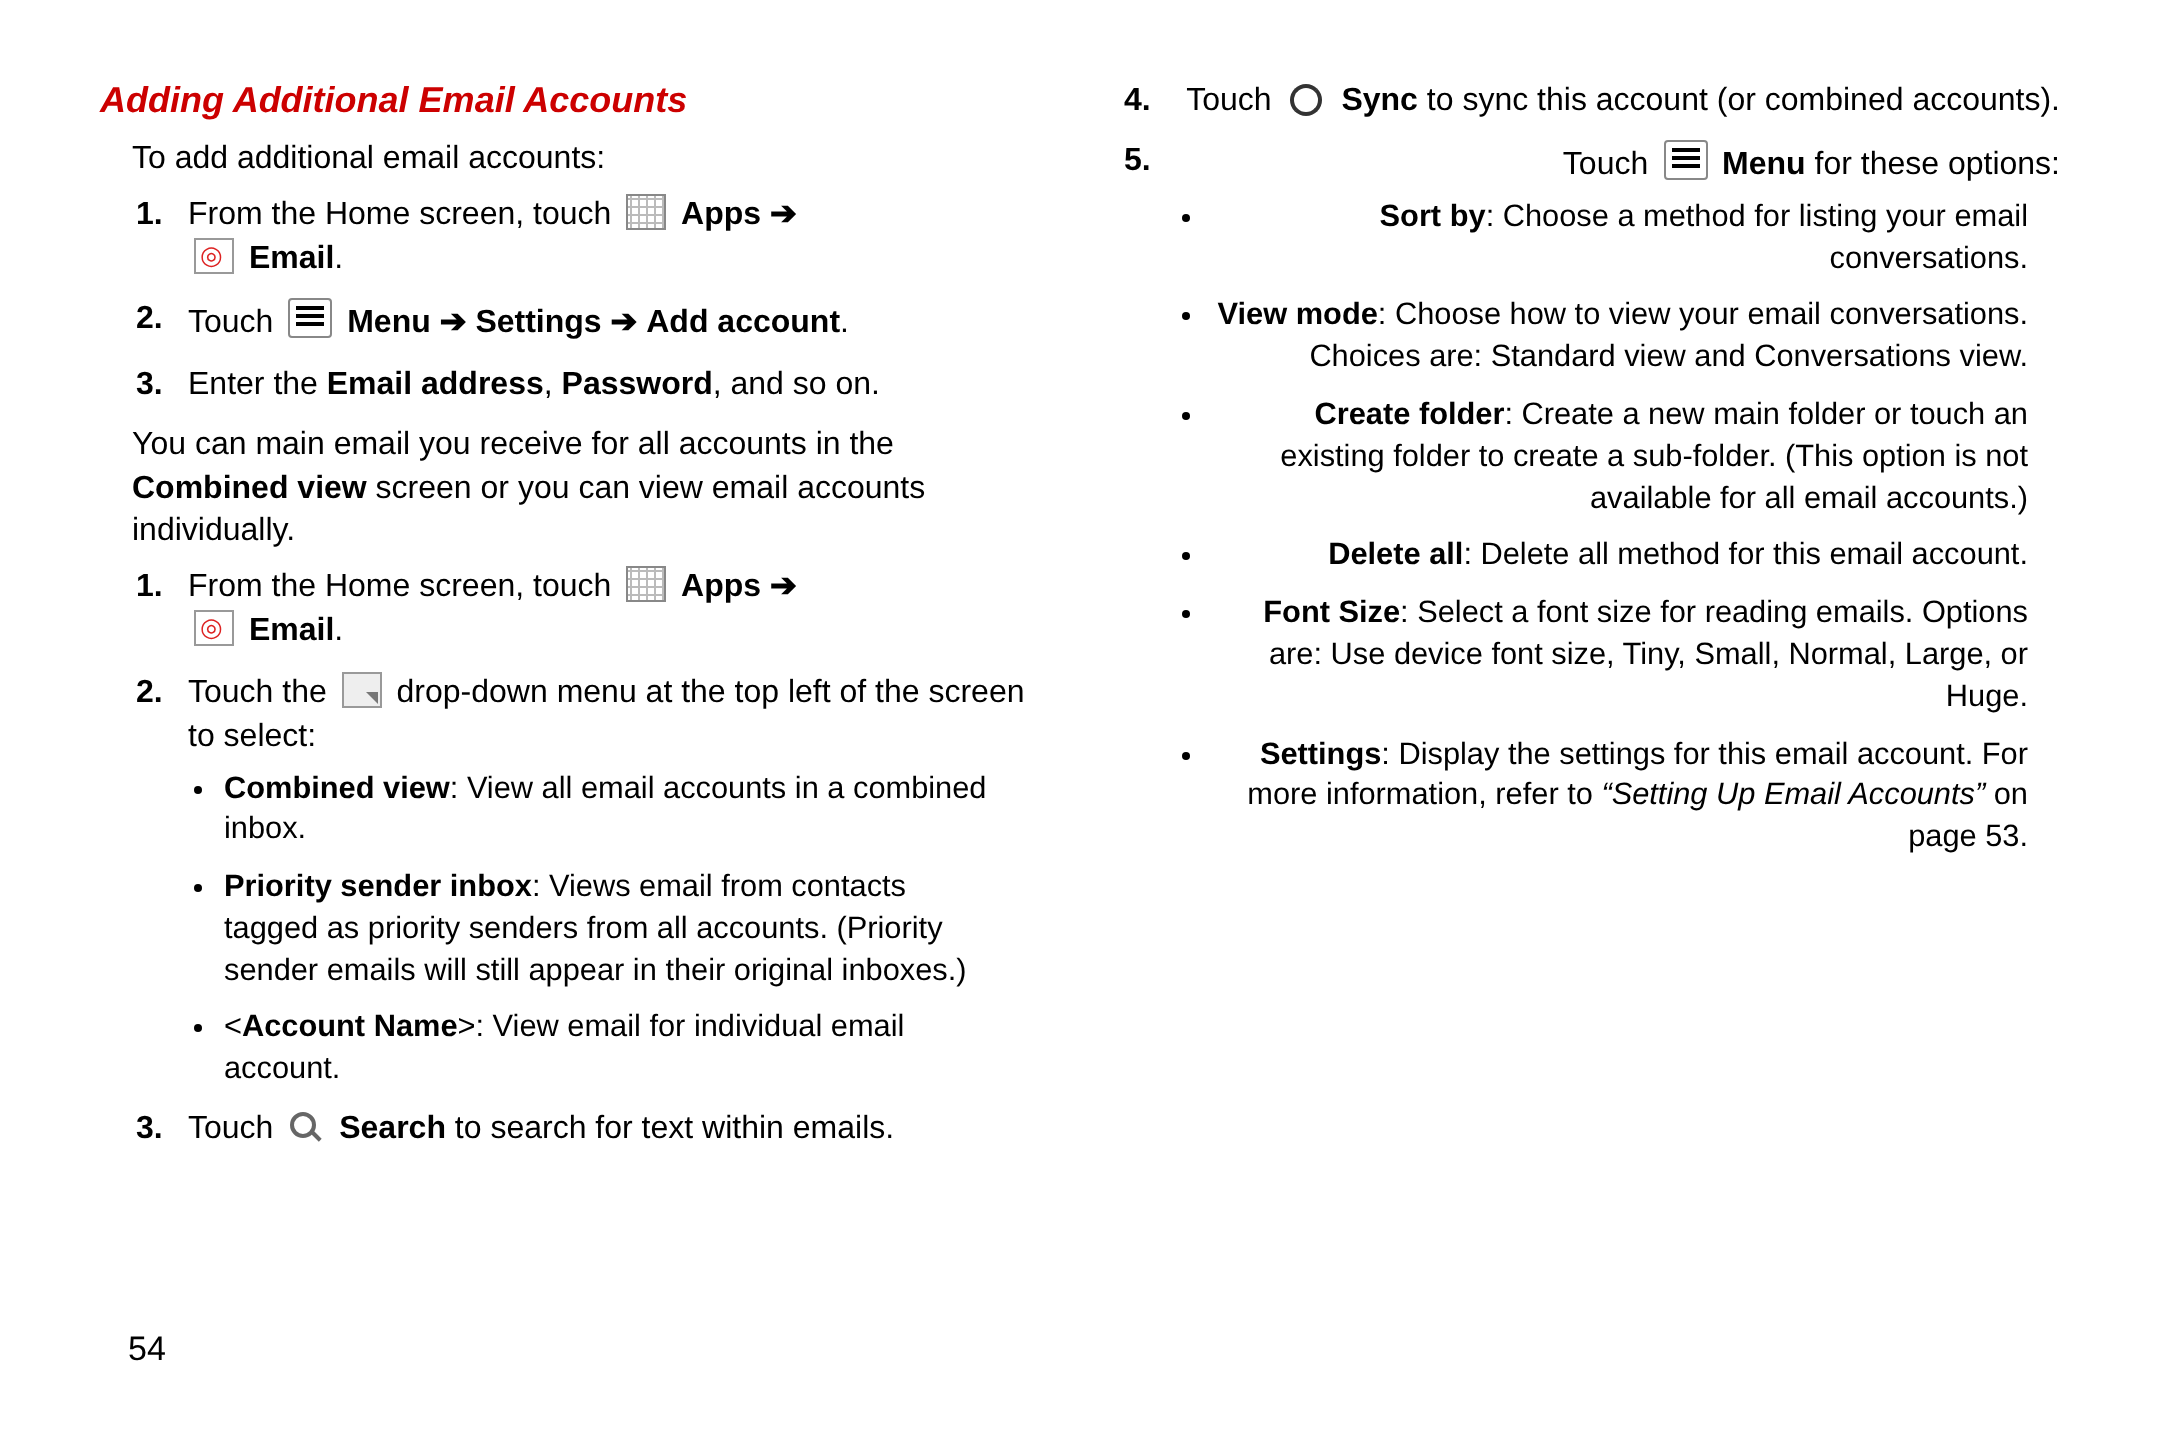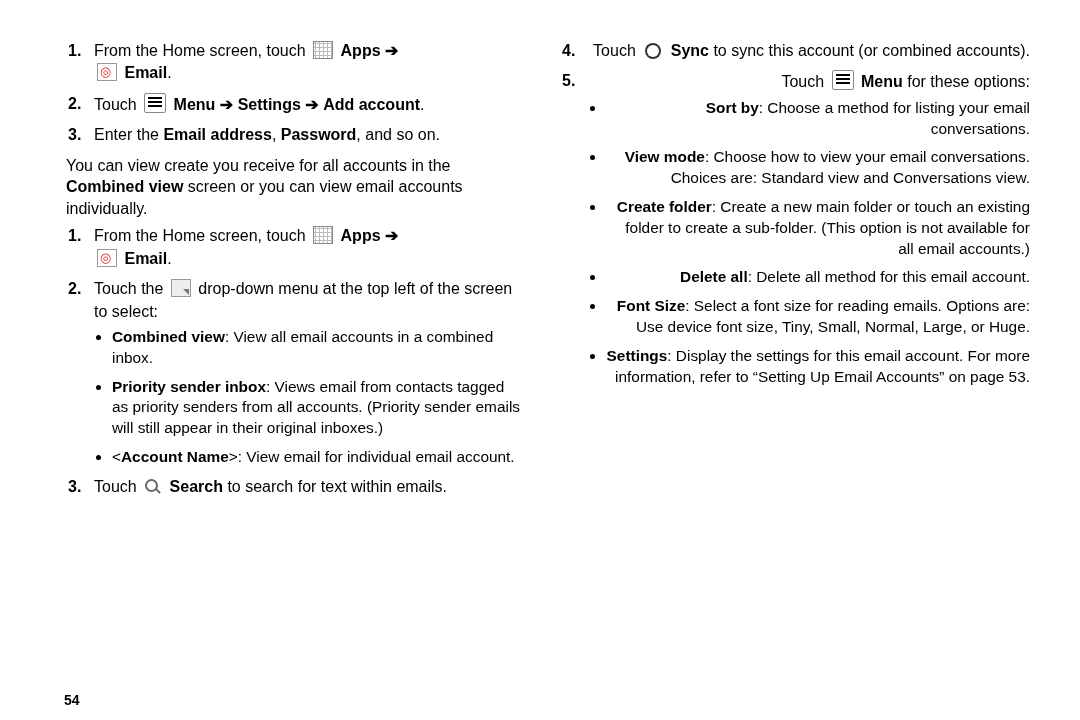--- a/index.html
+++ b/index.html
@@ -50,31 +50,31 @@
     line-height: 1.4;
     position: relative;
   }
   ol.steps > li::before {
     content: counter(st) ".";
     font-weight: bold;
     position: absolute;
     left: -26px;
   }
   ul.bullets {
-    margin: 4px 0 6px 0;
+    margin: 4px 16px 6px 0;
     padding-left: 18px;
     list-style: disc;
   }
   ul.bullets > li {
     margin-bottom: 8px;
     line-height: 1.35;
     font-size: 15.4px;
   }
   .b { font-weight: bold; }
-  .i { }
+  .i { font-style: italic; }
   .arrow { font-weight: bold; }
   .icon {
     display: inline-block;
     width: 20px;
     height: 18px;
     border: 1px solid #888;
     vertical-align: -3px;
     margin: 0 3px;
     box-sizing: border-box;
     background: #fff;
@@ -186,34 +186,35 @@
   .icon-sync::before {
     border-right-color: transparent;
     border-bottom-color: transparent;
   }
   .icon-sync::after {
     border-left-color: transparent;
     border-top-color: transparent;
   }
   .page-num {
     position: absolute;
-    bottom: 12px;
+    bottom: 35px;
     left: 64px;
-    font-size: 14px;
-    font-weight: bold;
+    font-size: 17px;
   }
 </style>
 </head>
 <body>
 
 <div class="page">
 
   <div class="col">
 
-
+    <h2>Adding Additional Email Accounts</h2>
+
+    <p class="para">To add additional email accounts:</p>
 
     <ol class="steps">
       <li>
         <span>From the Home screen, touch </span>
         <span class="icon icon-apps"></span>
         <span class="b">Apps</span>
         <span class="arrow">➔</span><br>
         <span class="icon-email"></span>
         <span class="b">Email</span>.
       </li>
@@ -226,21 +227,21 @@
         <span class="arrow">➔</span>
         <span class="b">Add account</span>.
       </li>
       <li>
         <span>Enter the </span><span class="b">Email address</span><span>, </span><span class="b">Password</span><span>, and so on.</span>
       </li>
     </ol>
 
 
     <p class="para">
-      <span>You can view create you receive for all accounts in the </span><span class="b">Combined view</span><span> screen or you can view email accounts individually.</span>
+      <span>You can main email you receive for all accounts in the </span><span class="b">Combined view</span><span> screen or you can view email accounts individually.</span>
     </p>
 
     <ol class="steps">
       <li>
         <span>From the Home screen, touch </span>
         <span class="icon icon-apps"></span>
         <span class="b">Apps</span>
         <span class="arrow">➔</span><br>
         <span class="icon-email"></span>
         <span class="b">Email</span>.

